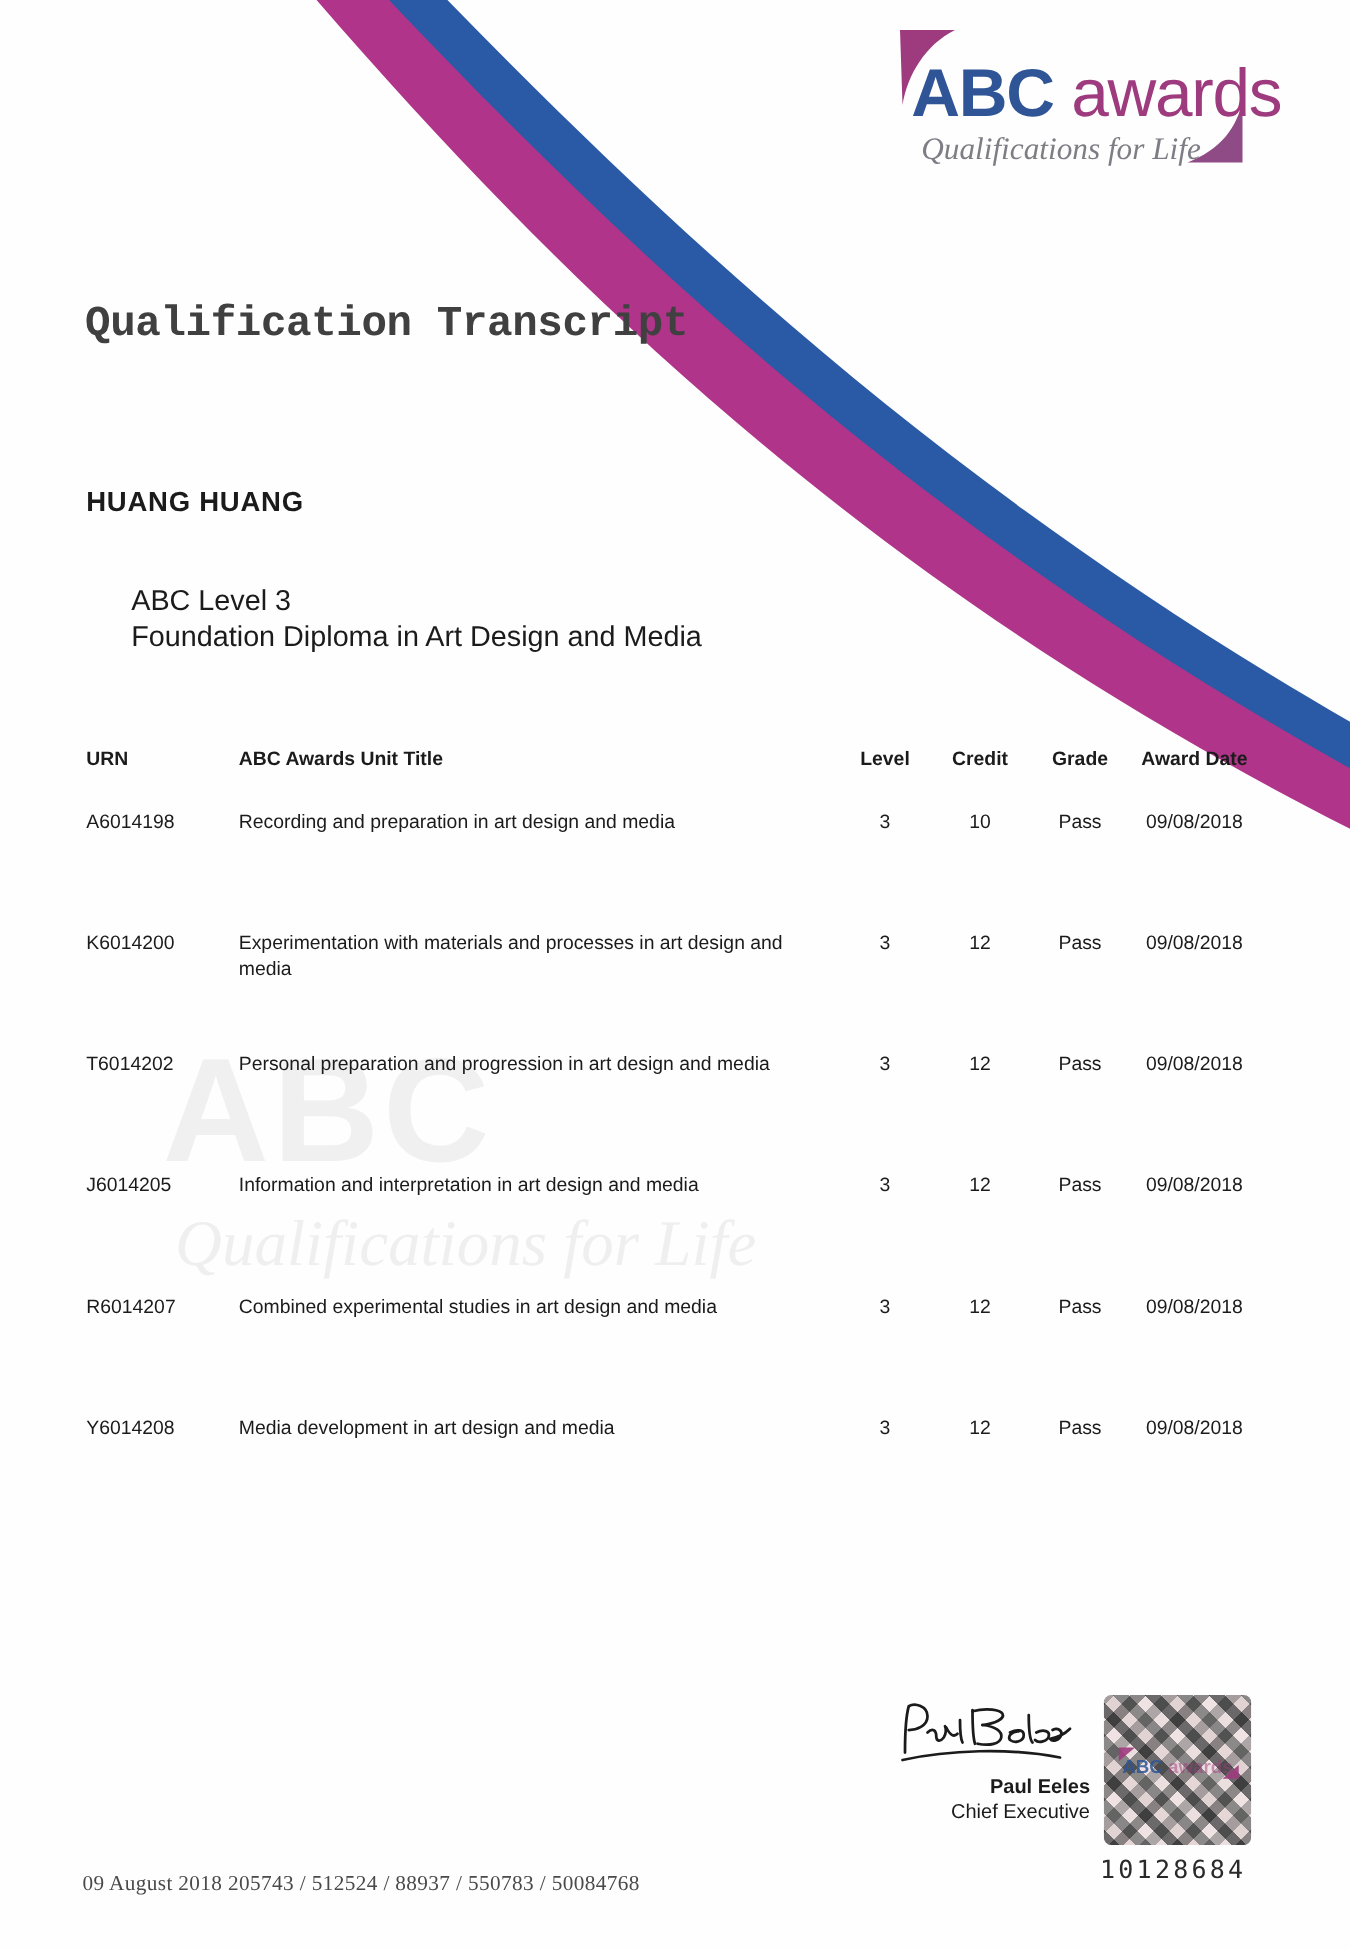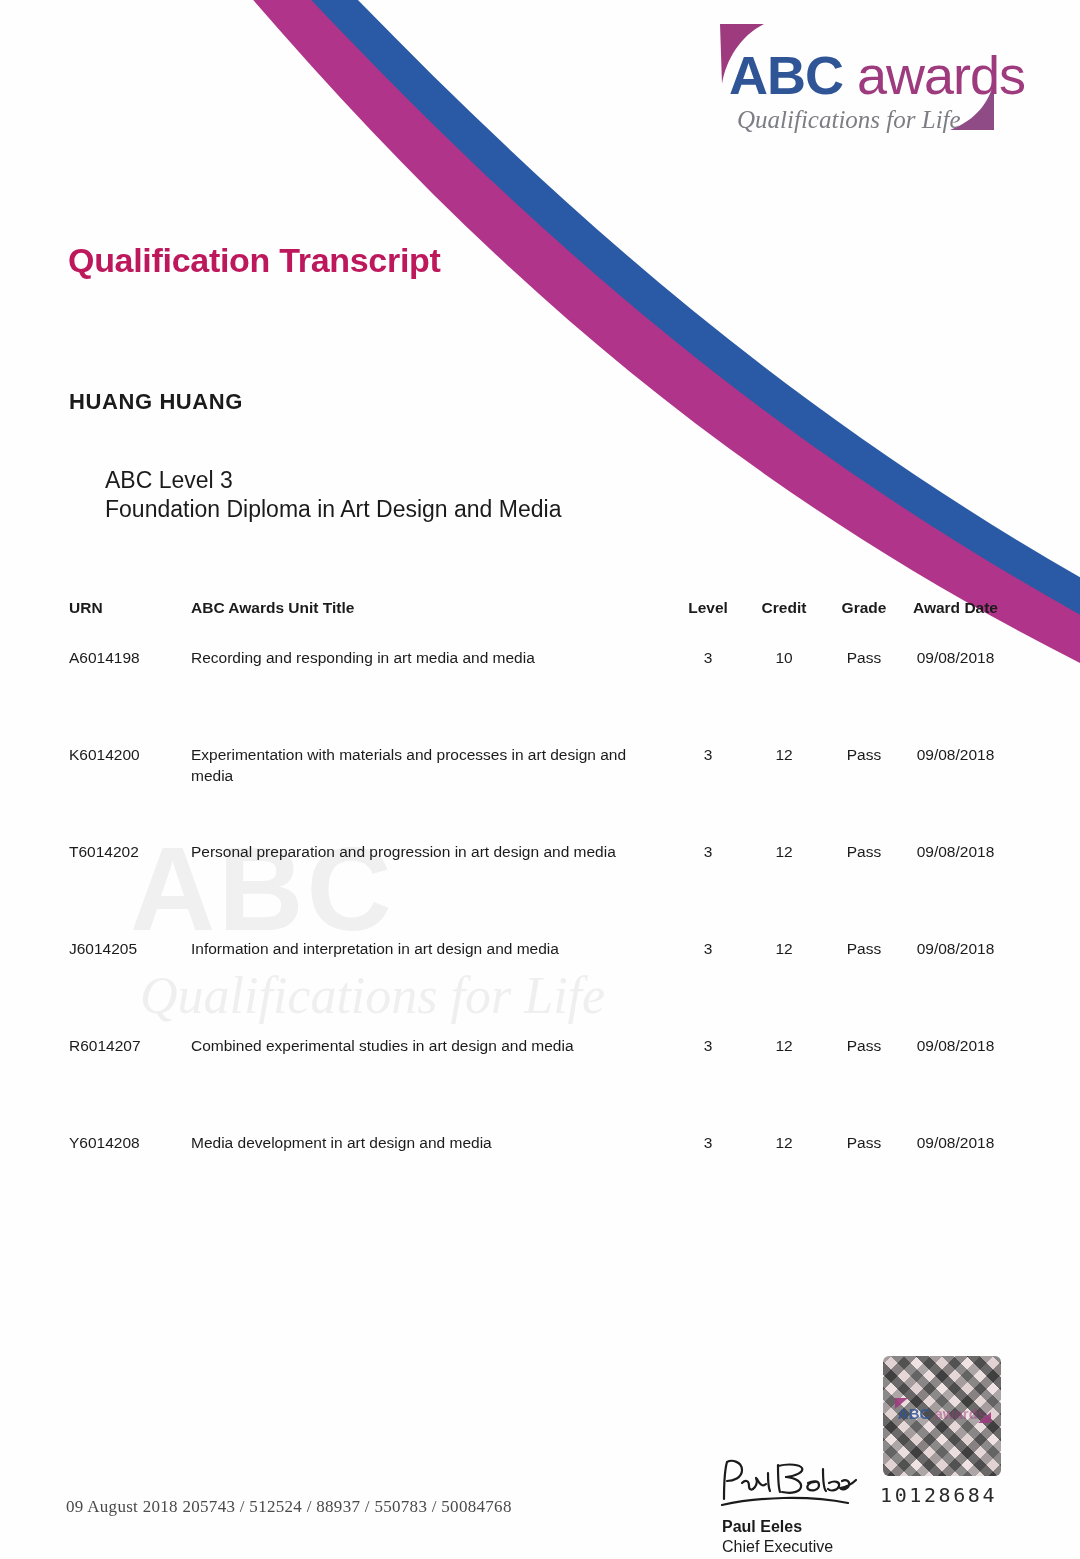--- a/index.html
+++ b/index.html
@@ -91,21 +91,22 @@
   }
 
   
   #doc-title {
     position: absolute;
     left: 68px;
     top: 241px;
     font-size: 34px;
     font-weight: bold;
     letter-spacing: -0.3px;
-    color: #be185d;
+    color: #404040;
+    font-family: Liberation Mono, monospace;
   }
   #candidate-name {
     position: absolute;
     left: 69px;
     top: 389px;
     font-size: 22px;
     font-weight: bold;
     letter-spacing: 0.6px;
     color: #1b1b1b;
   }
@@ -151,23 +152,23 @@
   .col-credit{ width: 74px;  text-align: center; }
   .col-grade { width: 86px;  text-align: center; }
   .col-date  { width: 97px;  text-align: center; }
 
   th.col-urn, th.col-title { text-align: left; }
 
   
   #signature-block {
     position: absolute;
     left: 722px;
-    top: 1453px;
+    top: 1356px;
     width: 150px;
-    text-align: left;
+    text-align: right;
   }
   #signature-mark {
     height: 62px;
     position: relative;
     margin-bottom: 2px;
   }
   #signature-mark svg { position: absolute; left: -6px; top: 0; }
   #sig-name {
     font-size: 16px;
     font-weight: bold;
@@ -293,21 +294,21 @@
         <th class="col-title">ABC Awards Unit Title</th>
         <th class="col-level">Level</th>
         <th class="col-credit">Credit</th>
         <th class="col-grade">Grade</th>
         <th class="col-date">Award Date</th>
       </tr>
     </thead>
     <tbody id="unit-table-body">
         <tr>
           <td class="col-urn">A6014198</td>
-          <td class="col-title">Recording and responding in art media and media</td>
+          <td class="col-title">Recording and preparation in art design and media</td>
           <td class="col-level">3</td>
           <td class="col-credit">10</td>
           <td class="col-grade">Pass</td>
           <td class="col-date">09/08/2018</td>
         </tr>
         <tr>
           <td class="col-urn">K6014200</td>
           <td class="col-title">Experimentation with materials and processes in art design and media</td>
           <td class="col-level">3</td>
           <td class="col-credit">12</td>

